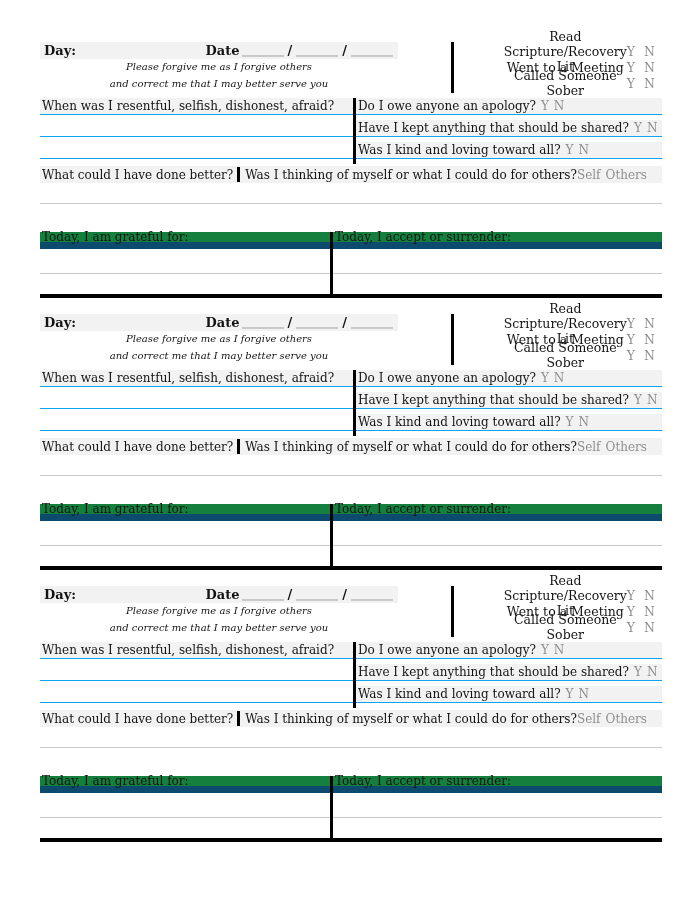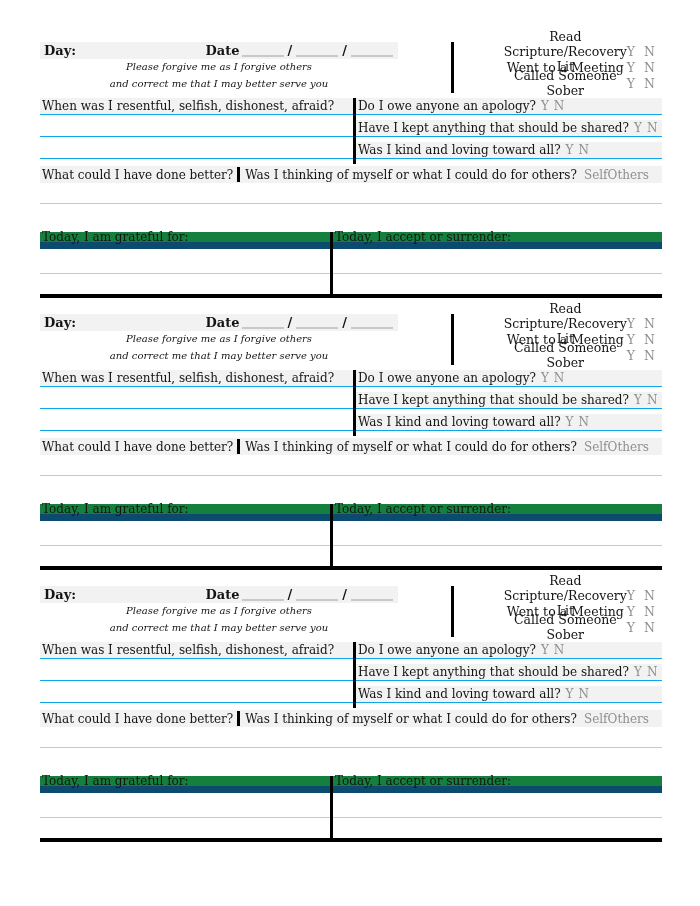--- a/index.html
+++ b/index.html
@@ -48,22 +48,22 @@
   .shade { background: #f2f2f2; }
   .q-opt { margin-left: 5px; }
   .q-opt + .q-opt { margin-left: 5px; }
 
   
   .what-row {
     height: 17px; margin-top: 2px; display: flex; align-items: center;
     font-size: 12px; padding: 0 2px; white-space: nowrap; overflow: hidden;
   }
   .thick-sep { width: 3px; height: 15px; background: #000; margin: 0 5px 0 4px; flex: none; }
-  .self-opt { margin-left: 7px; }
-  .others-opt { }
+  .self-opt { }
+  .others-opt { margin-left: 5px; }
 
   .blank-line { height: 21px; border-bottom: 1px solid #c9c9c9; }
   .spacer { height: 28px; }
 
   
   .today { display: flex; }
   .today-left { width: 290px; }
   .today-right { flex: 1; }
   .today-head {
     height: 17px; background: #15803d; border-bottom: 7px solid #0c4a6e;

